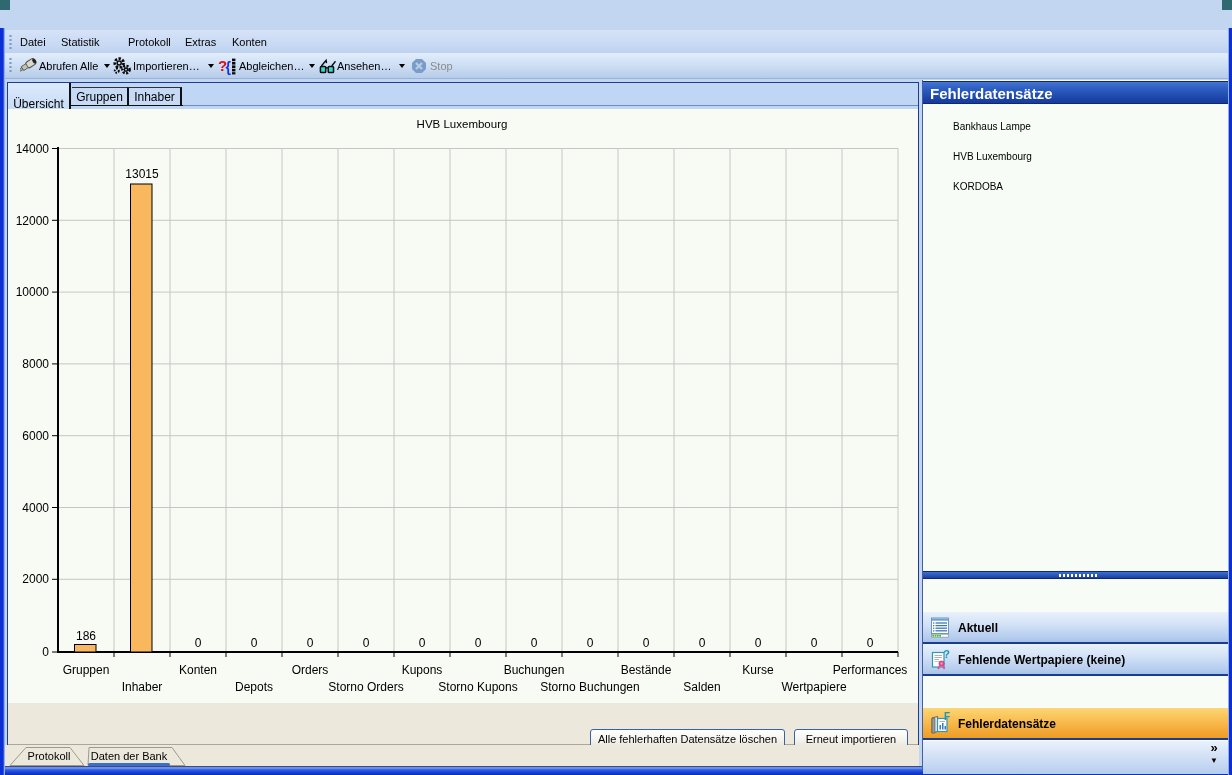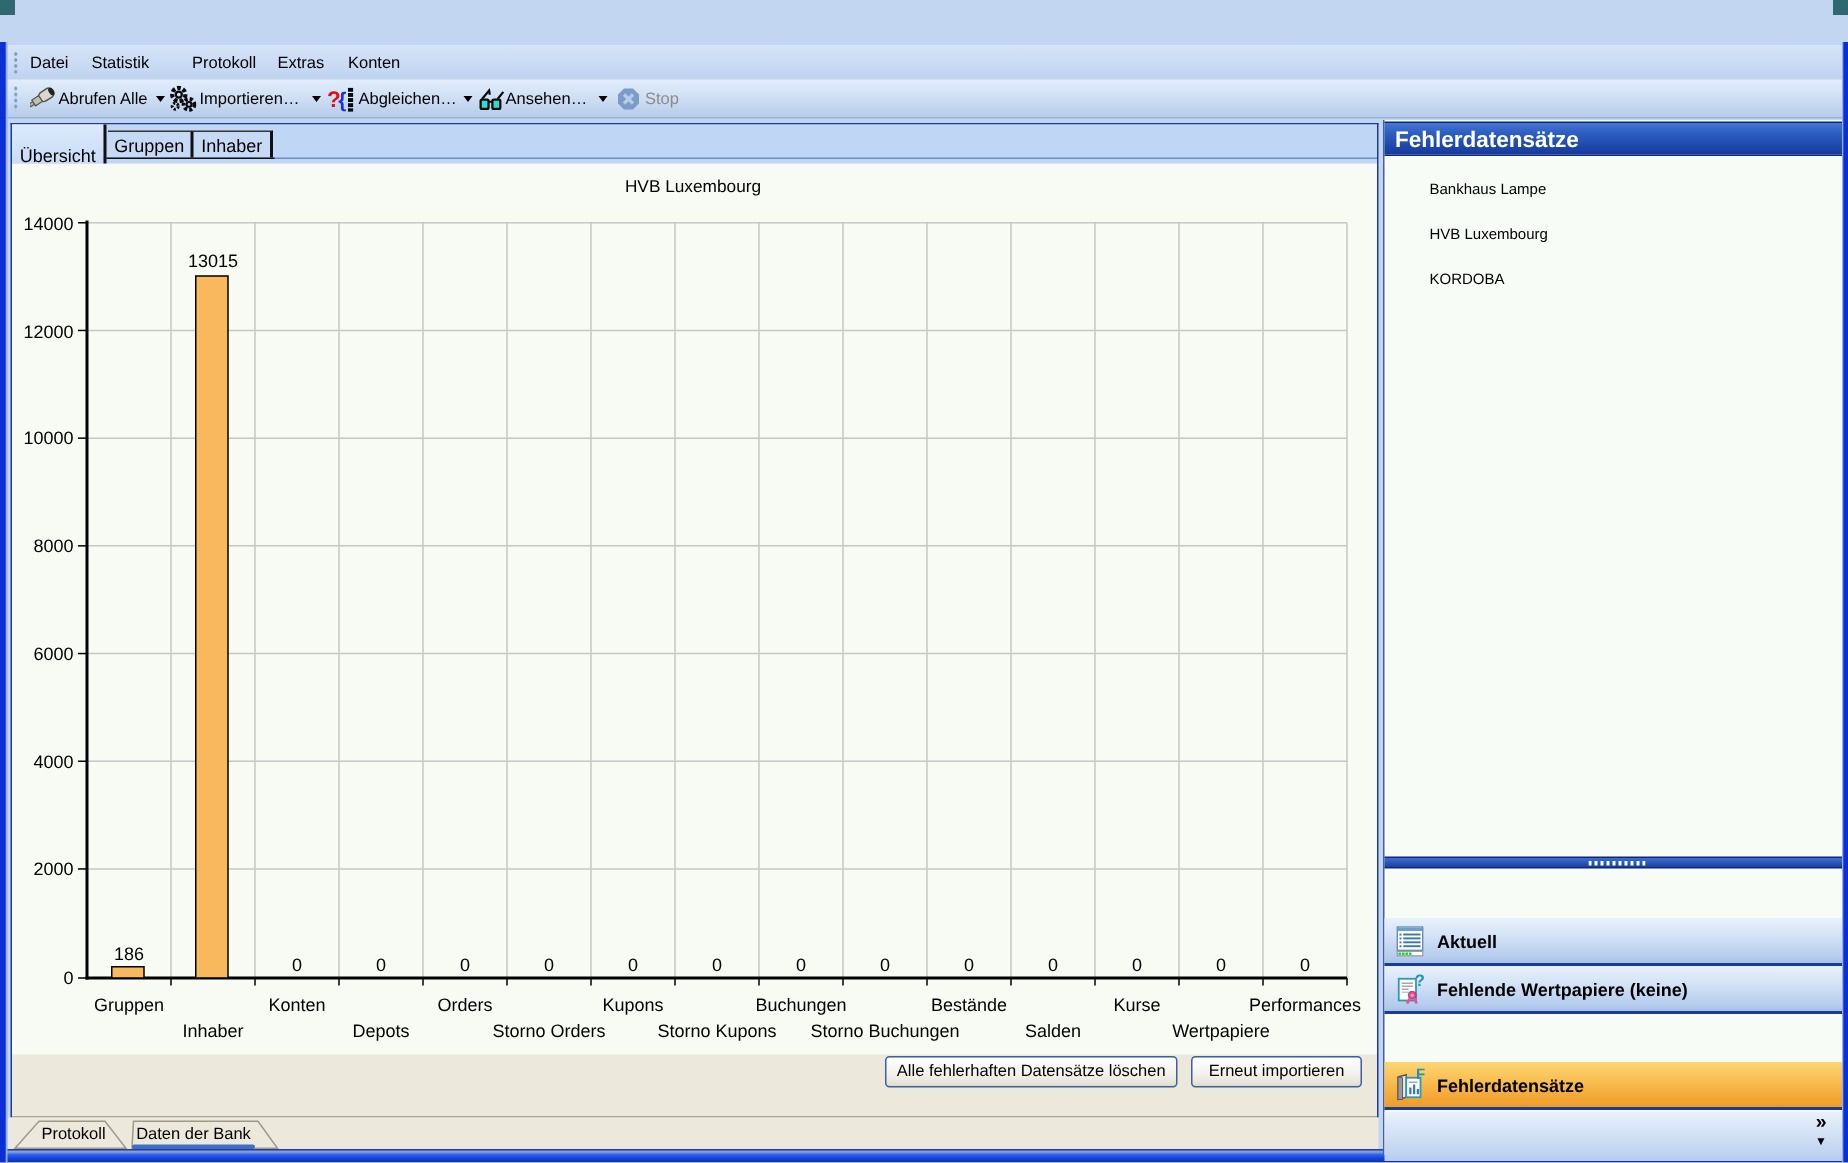--- a/index.html
+++ b/index.html
@@ -62,21 +62,21 @@
 #tabstrip .stripline { position:absolute; left:0; top:22px; width:910px; height:1px; background:#6C8CC8; }
 #tab-ueb { position:absolute; left:0px; top:0px; width:63px; height:26px; background:linear-gradient(180deg,#DCEAFC 0%,#C8DCF6 100%); border-right:2px solid #111; font-size:12px; text-align:center; padding-top:14px; z-index:2; }
 #tab-gru { position:absolute; left:64px; top:4px; width:55px; height:18px; background:#C6DAF5; border-top:1px solid #333; font-size:12px; text-align:center; padding-top:2px; }
 #tab-inh { position:absolute; left:119px; top:4px; width:55px; height:18px; background:#C6DAF5; border-top:1px solid #333; border-left:2px solid #111; border-right:2px solid #111; font-size:12px; text-align:center; padding-top:2px; }
 #tabstrip .blackline { position:absolute; left:63px; top:22px; width:112px; height:1px; background:#111; z-index:3; }
 
 
 #page { position:absolute; left:0px; top:26px; width:910px; height:595px; background:#F7FBF3; }
 #chart { position:absolute; left:0px; top:22px; z-index:5; }
 #btnstrip { position:absolute; left:0px; top:620px; width:910px; height:42px; background:#ECE9DC; border-bottom:1px solid #ACA899; }
-.xpbtn { position:absolute; top:1px; height:21px; background:linear-gradient(180deg,#FFFFFF 0%,#F4F2EC 55%,#E6E4DA 90%,#DAD7CC 100%); border:1px solid #3A62A0; border-radius:3px; font-size:11px; text-align:center; color:#000; padding-top:3px; white-space:nowrap; }
+.xpbtn { position:absolute; top:26px; height:21px; background:linear-gradient(180deg,#FFFFFF 0%,#F4F2EC 55%,#E6E4DA 90%,#DAD7CC 100%); border:1px solid #3A62A0; border-radius:3px; font-size:11px; text-align:center; color:#000; padding-top:3px; white-space:nowrap; }
 #xpb1 { left:582px; width:195px; }
 #xpb2 { left:786px; width:114px; }
 
 
 #bottombar { position:absolute; left:5px; top:745px; width:914px; height:21px; background:#ECE9DC; }
 .btab { position:absolute; top:0px; height:21px; font-size:11px; }
 .btab svg { position:absolute; left:0; top:0; }
 .btab .txt { position:absolute; top:4px; width:100%; text-align:center; }
 
 

